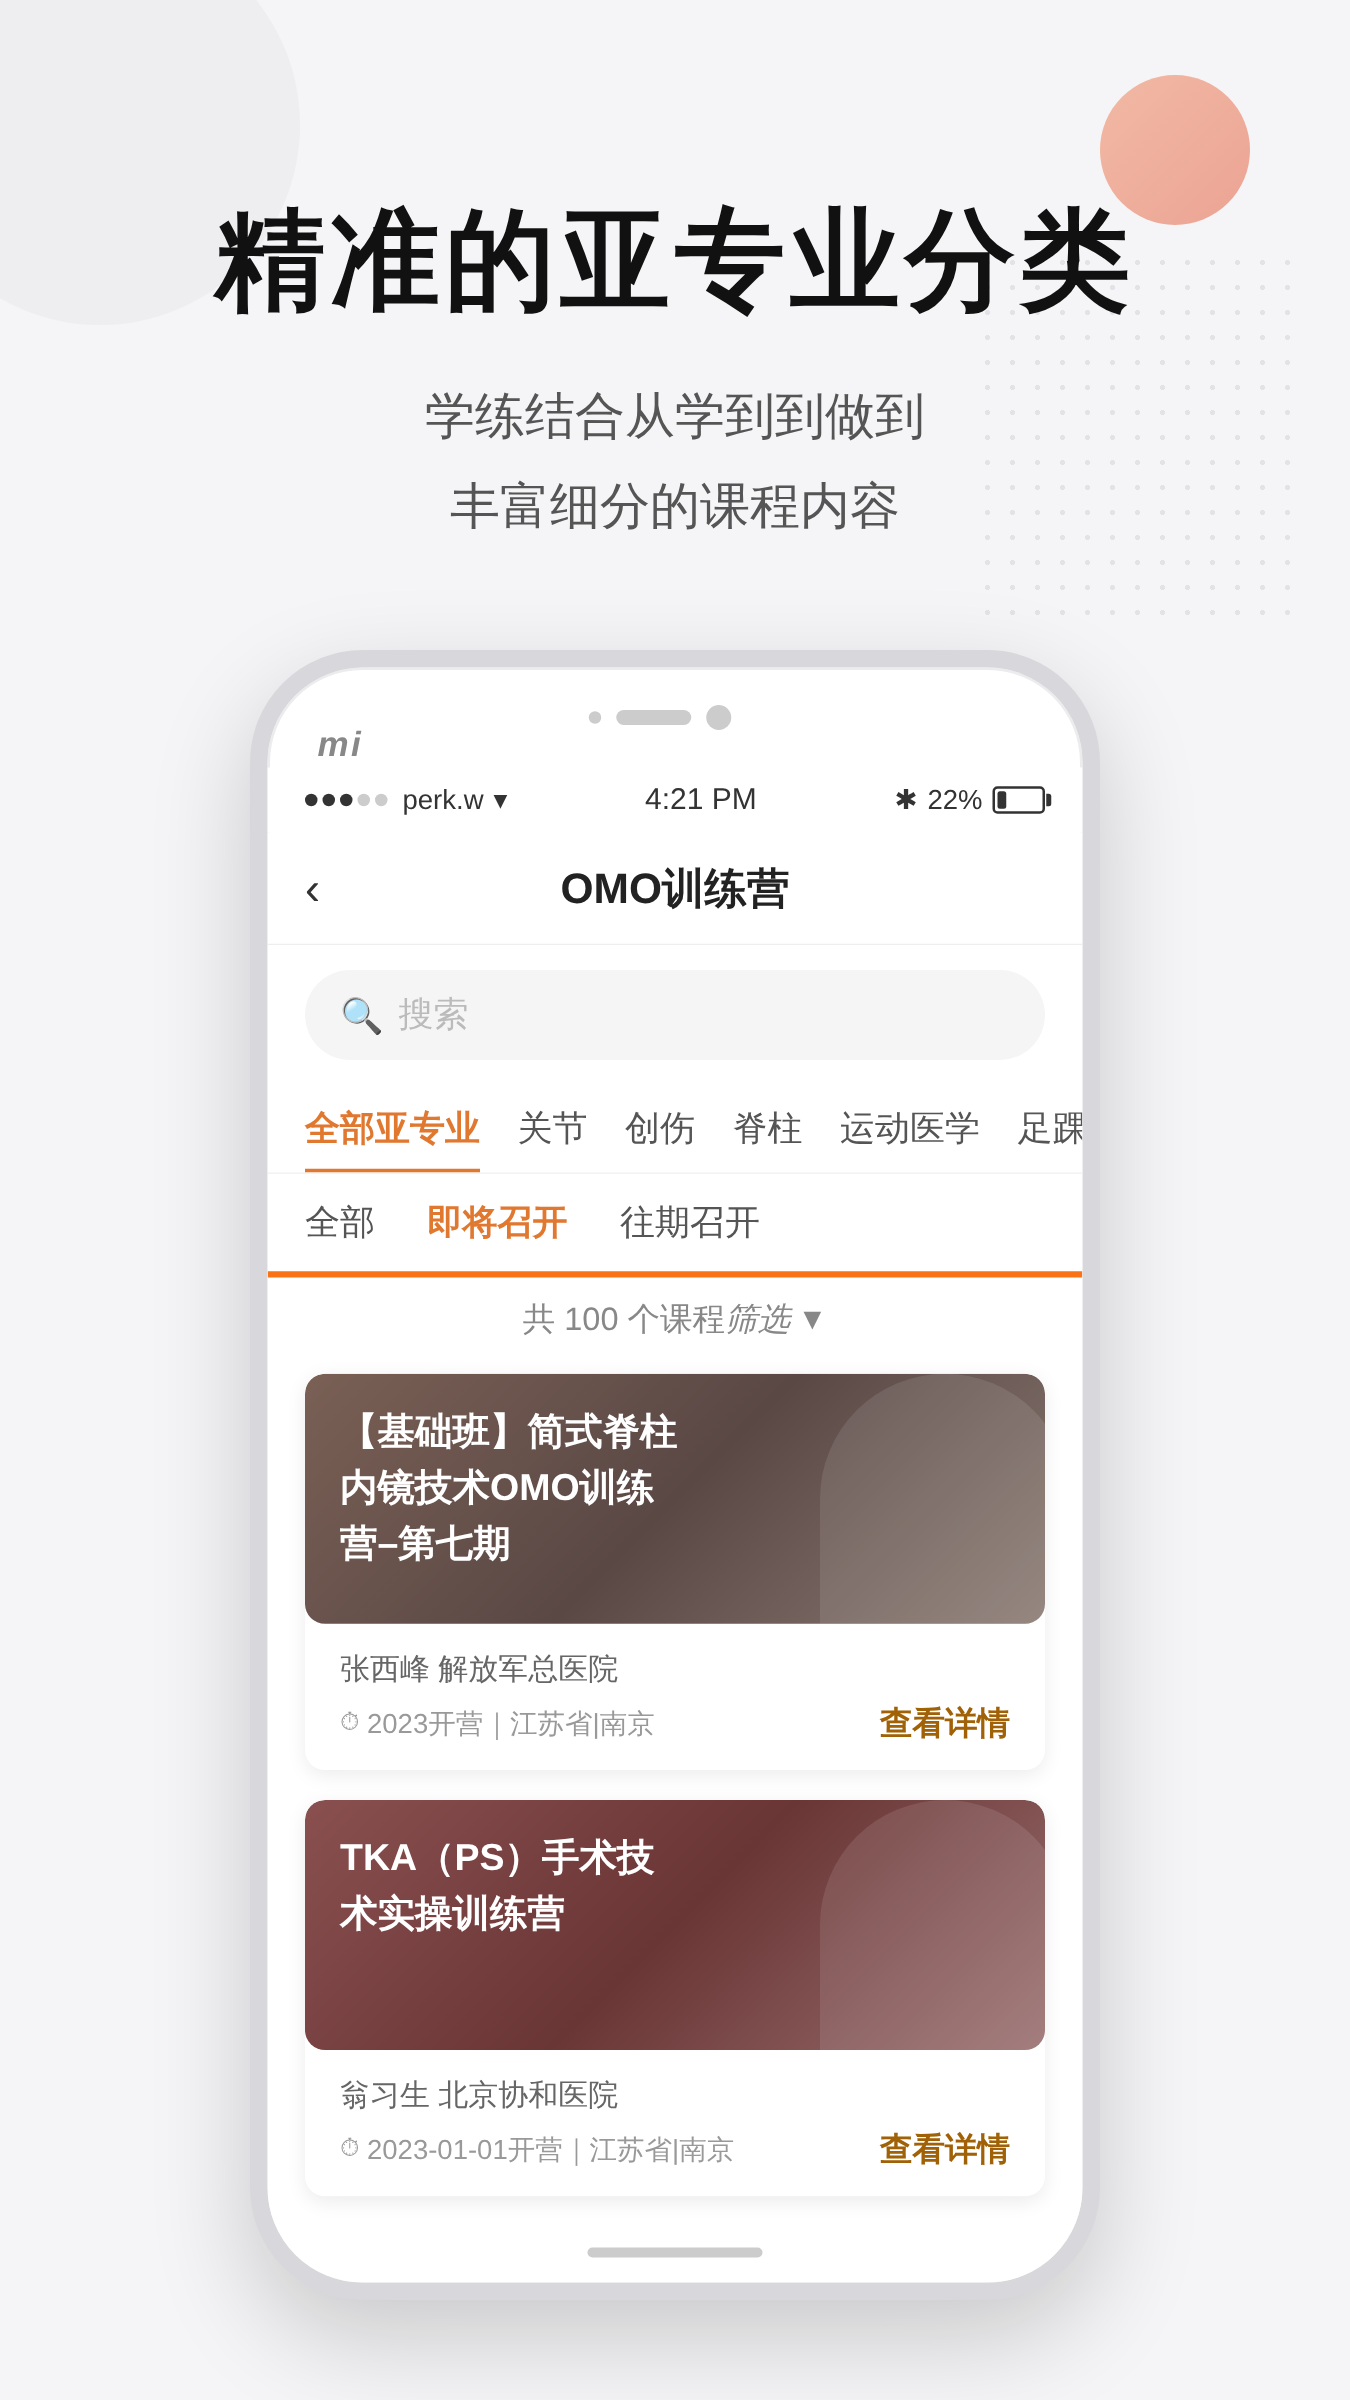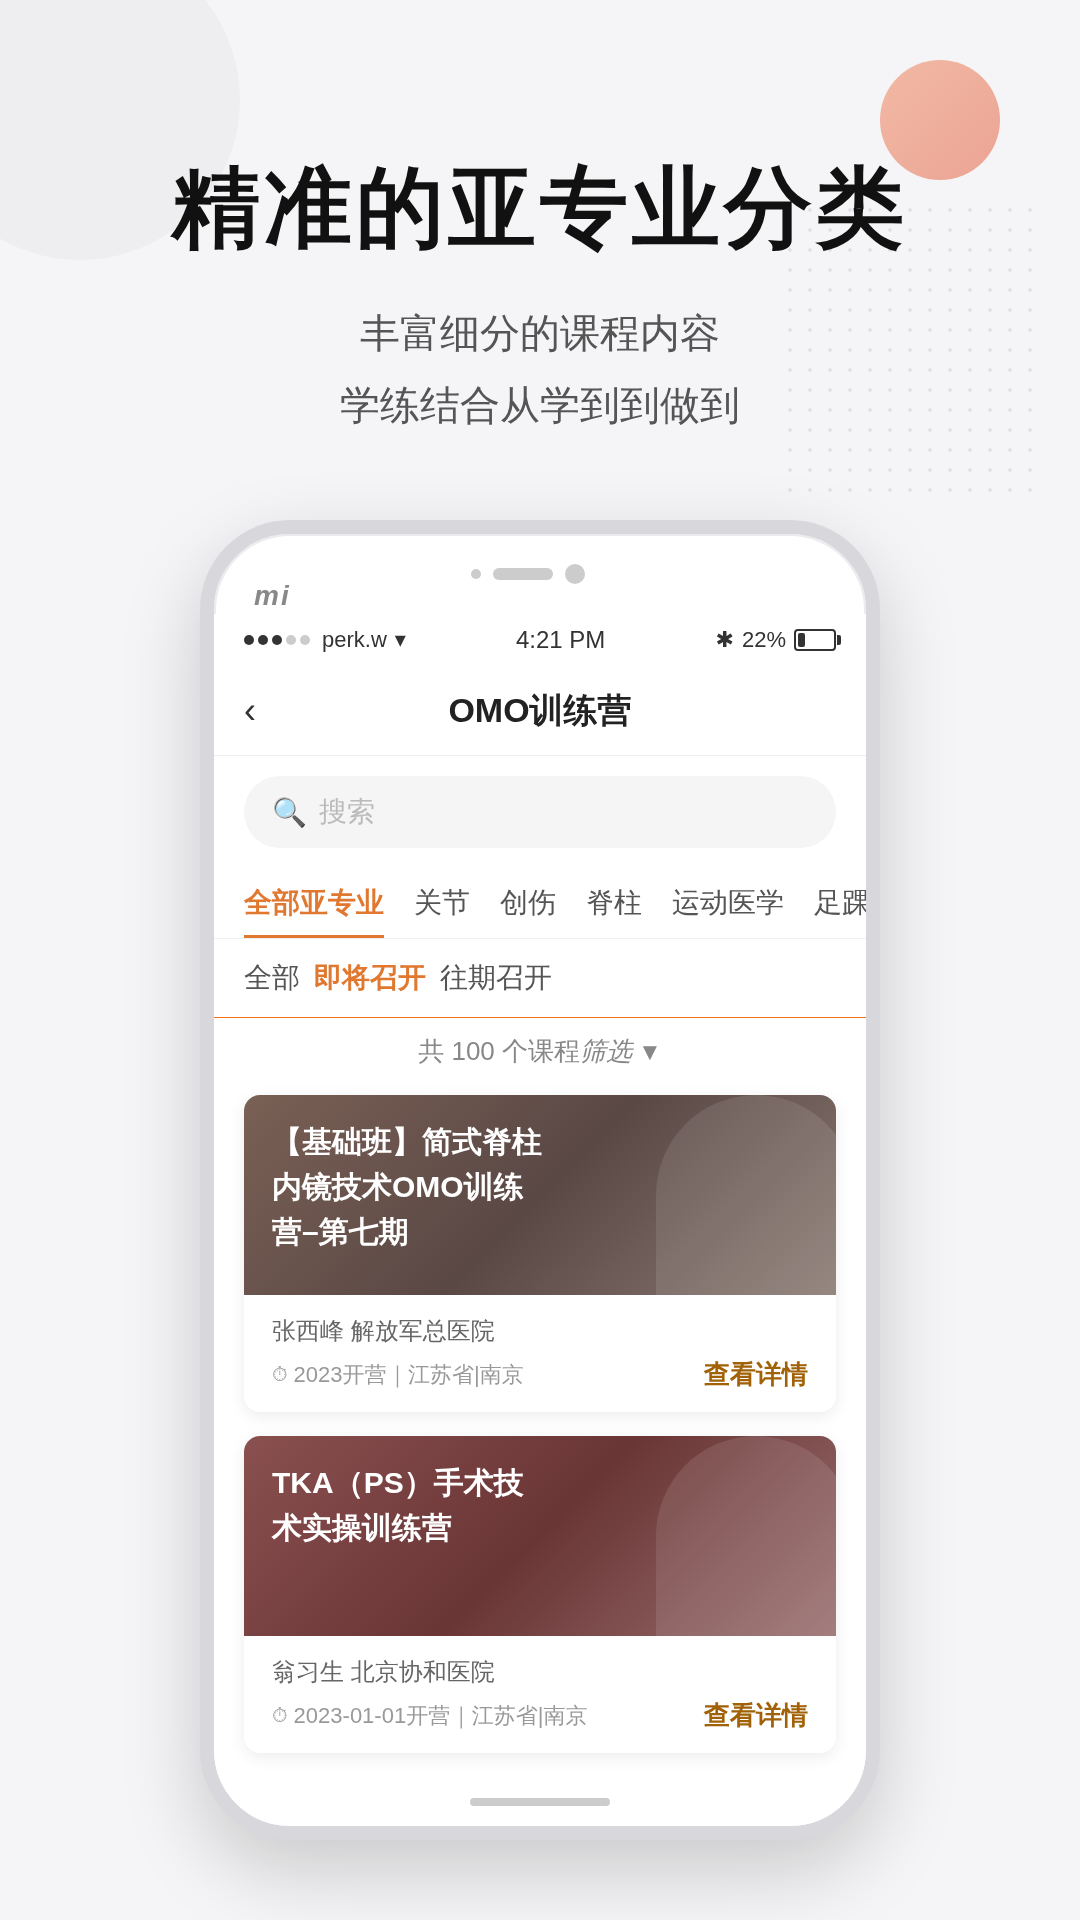--- a/index.html
+++ b/index.html
@@ -266,22 +266,22 @@
       left: 0;
       right: 0;
       height: 3px;
       background: #e07830;
     }
 
     
     .time-tabs {
       display: flex;
       padding: 20px 30px;
-      gap: 14px;
-      border-bottom: 1px solid #f97316;
+      gap: 42px;
+      border-bottom: 5px solid #f97316;
     }
     .time-tab {
       font-size: 28px;
       color: #555;
       cursor: pointer;
     }
     .time-tab.active {
       color: #e07830;
       font-weight: 600;
       text-align: center;
@@ -314,20 +314,21 @@
       background: #fff;
       cursor: pointer;
     }
 
     .card-image-area {
       width: 100%;
       height: 200px;
       position: relative;
       display: flex;
       align-items: flex-end;
+      border-radius: 16px;
     }
 
     .card-img-1 {
       background: linear-gradient(135deg, #7a6055 0%, #5a4845 50%, #8a7a72 100%);
     }
     .card-img-2 {
       background: linear-gradient(135deg, #8a5050 0%, #6a3535 50%, #9a7070 100%);
     }
 
     .card-image-area .img-overlay {
@@ -407,22 +408,22 @@
 </head>
 <body>
 
 <div class="bg-shape-1"></div>
 <div class="bg-shape-2"></div>
 <div class="bg-dots"></div>
 
 <div class="header-section">
   <div class="main-title">精准的亚专业分类</div>
   <div class="subtitle">
+    <div>学练结合从学到到做到</div>
     <div>丰富细分的课程内容</div>
-    <div>学练结合从学到到做到</div>
   </div>
 </div>
 
 <div class="phone-container">
   <div class="phone-outer">
 
     <div class="phone-top-bar">
       <div class="mi-logo">mi</div>
       <div class="phone-sensors">
         <div class="sensor-dot"></div>

